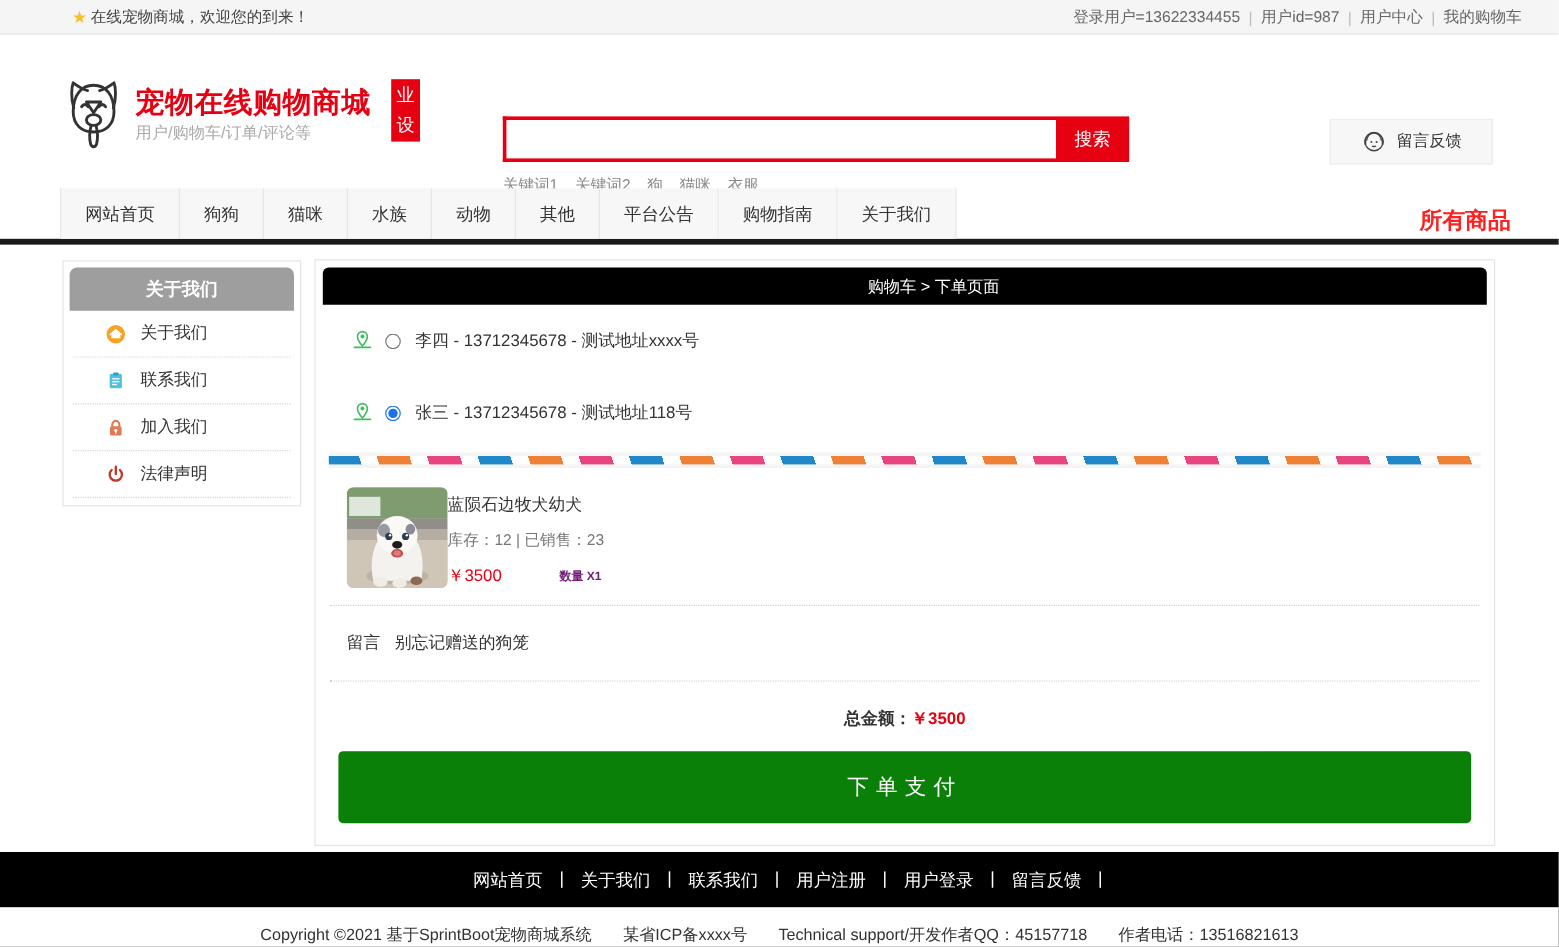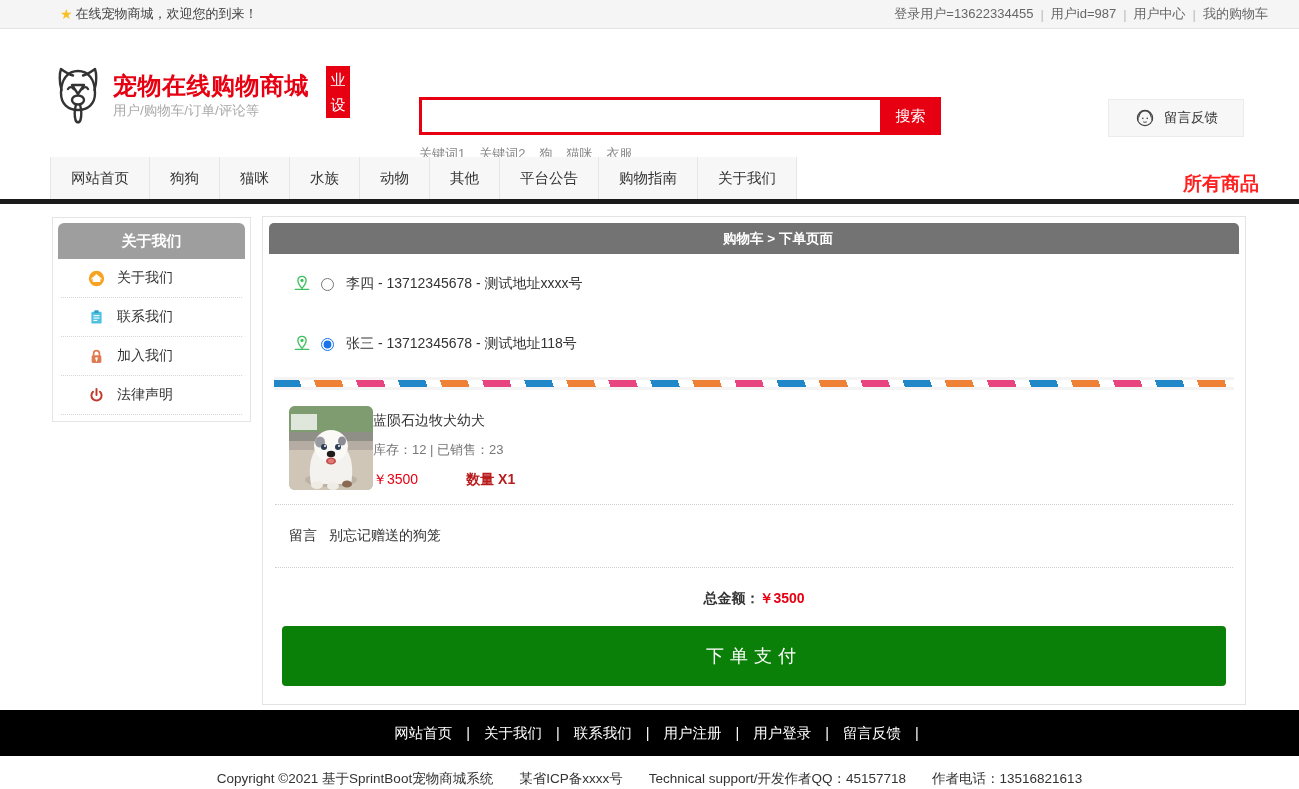--- a/index.html
+++ b/index.html
@@ -127,23 +127,23 @@
   .sb-ico { width:18px; height:18px; flex:none; display:flex; align-items:center; justify-content:center; }
 
   
   .main-panel {
     position:absolute; left:262px; top:12px;
     width: 984px;
     border:1px solid #e4e4e4; background:#fff;
     padding: 6px 6px 18px 6px;
   }
   .panel-head {
-    height:31px; background:#737373; border-radius:5px 5px 0 0;
+    height:31px; background:#000000; border-radius:5px 5px 0 0;
     display:flex; align-items:center; justify-content:center;
-    color:#fff; font-size:13.5px; font-weight:bold;padding-left:48px;
+    color:#fff; font-size:13.5px; font-weight:normal;padding-left:48px;
   }
   .addr-row {
     display:flex; align-items:center; gap:10px;
     padding-left: 24px;
     height: 60px; font-size:14px; color:#333;
   }
   .addr-row:first-of-type { margin-top: 5px; }
   .addr-radio {
     width:13px; height:13px; margin:0 2px 0 0; cursor:pointer;
     accent-color:#1a73e8;
@@ -175,21 +175,21 @@
   }
   .prod-img {
     width:84px; height:84px; border-radius:6px; flex:none;
     overflow:hidden; position:relative; background:#cfd6cf;
   }
   .prod-info { padding-top: 6px; }
   .prod-name { font-size:14px; color:#333; }
   .prod-stock { font-size:13px; color:#777; margin-top:11px; }
   .prod-priceline { display:flex; align-items:center; gap:48px; margin-top:12px; }
   .prod-price { color:#e60012; font-size:14px; }
-  .prod-qty { color:#b91c1c; font-size:14px; font-weight:bold; }
+  .prod-qty { color:#701a75; font-size:10px; font-weight:bold; }
 
   .note-row {
     display:flex; align-items:center; gap:12px;
     padding: 22px 0 22px 14px;
     border-bottom: 1px dotted #cfcfcf;
     margin: 0 6px;
     font-size:14px; color:#333;
   }
   .note-input {
     border:none; outline:none; font-size:14px; color:#333;

